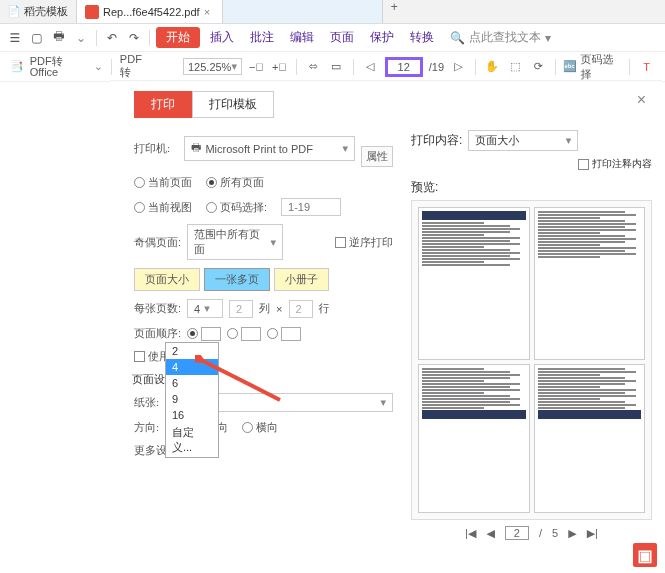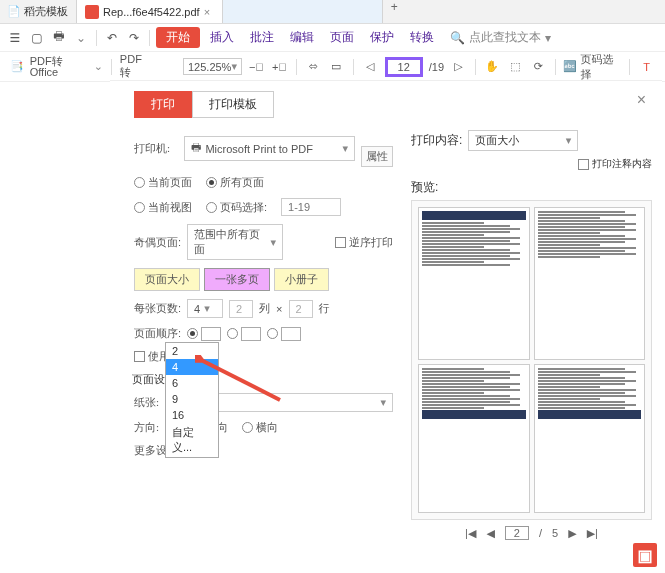--- a/index.html
+++ b/index.html
@@ -45,21 +45,21 @@
     .btn-sm { border: 1px solid #ccc; padding: 2px 4px; background: #fafafa; cursor: pointer; margin-top: 16px; }
     .chk { display: flex; align-items: center; gap: 3px; }
     .section-title { color: #333; margin: 6px 0 6px -2px; font-size: 11px; }
     .radio-group { display: flex; gap: 14px; align-items: center; }
     .radio-item { display: flex; align-items: center; gap: 3px; }
     .radio-dot { width: 11px; height: 11px; border: 1px solid #888; border-radius: 50%; display: inline-flex; align-items: center; justify-content: center; }
     .radio-dot.on::after { content: ""; width: 5px; height: 5px; background: #444; border-radius: 50%; }
     .cbx { width: 11px; height: 11px; border: 1px solid #888; display: inline-block; }
     .mode-btns { display: flex; gap: 4px; }
     .mode-btn { border: 1px solid #ccc; padding: 3px 10px; font-size: 11px; background: #fef9c3; cursor: pointer; }
-    .mode-btn.active { border-color: #999; background: #f0abfc; }
+    .mode-btn.active { border-color: #999; background: #7dd3fc; }
     
     .dropdown { position: absolute; left: 165px; top: 342px; width: 54px; background: #fff; border: 1px solid #aaa; font-size: 11px; z-index: 10; }
     .dropdown div { padding: 2px 6px; cursor: pointer; }
     .dropdown div.sel { background: #3399ff; color: #fff; }
     
     .arrow-overlay { position: absolute; left: 195px; top: 355px; z-index: 11; pointer-events: none; }
     
     .order-icon { width: 20px; height: 14px; border: 1px solid #aaa; display: inline-block; }
     
     

